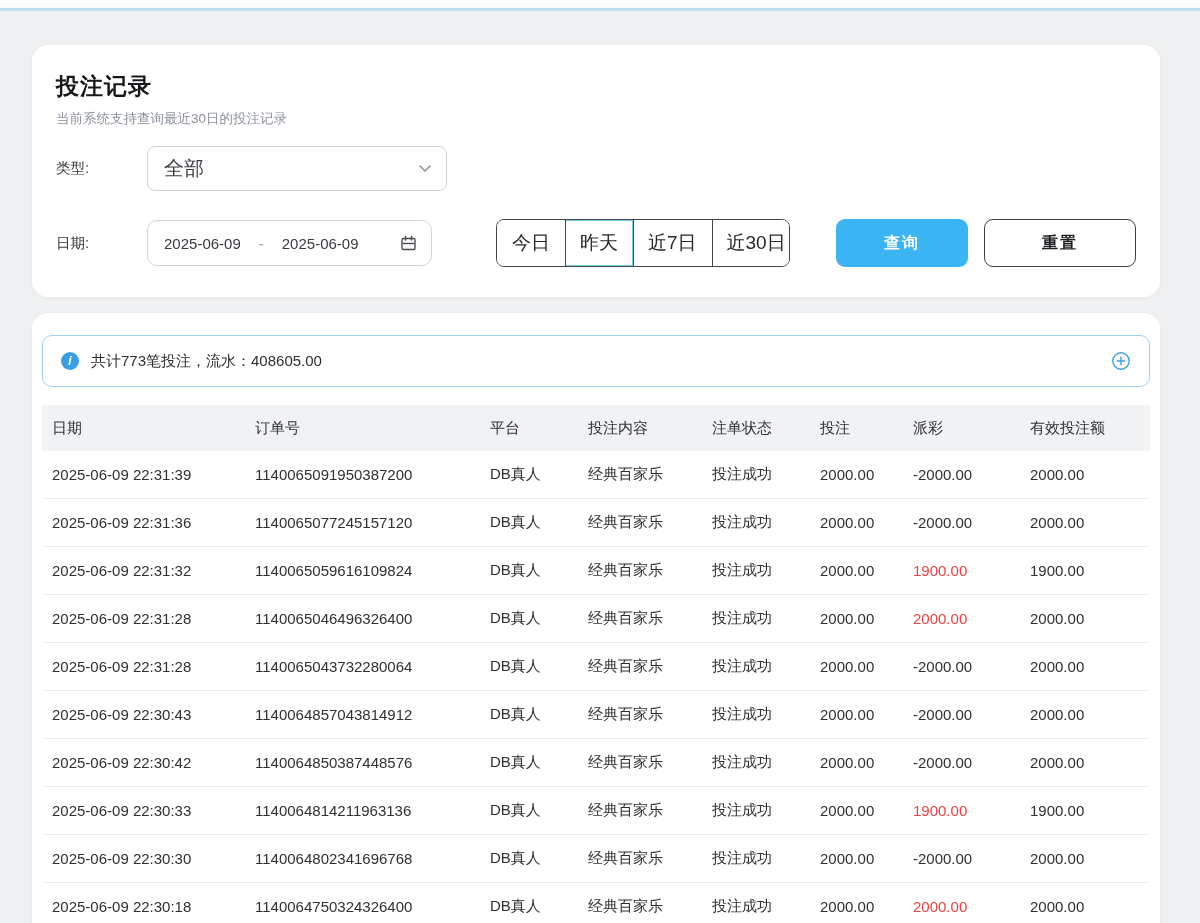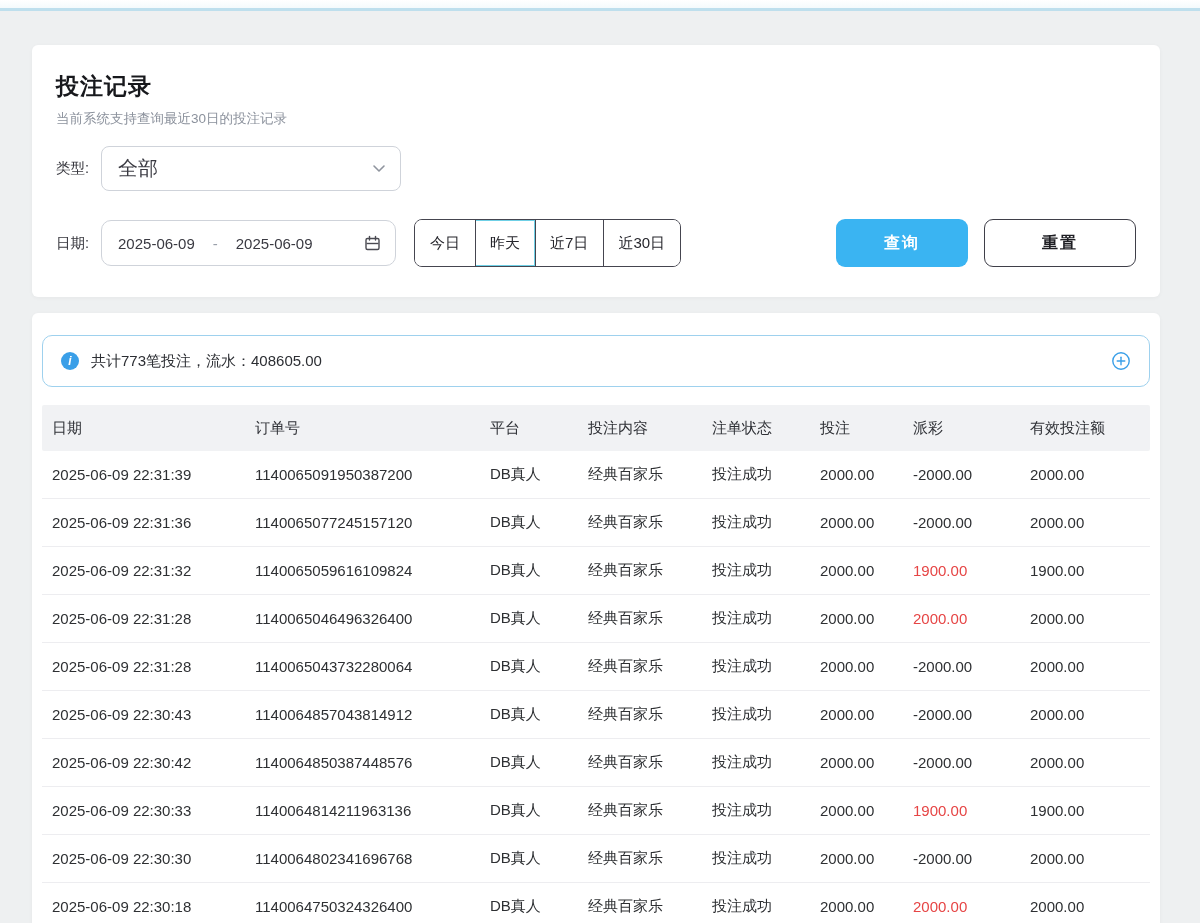--- a/index.html
+++ b/index.html
@@ -9,29 +9,29 @@
     font-family:"Liberation Sans","DejaVu Sans",sans-serif;
     color:#2e3033;
   }
   .topbar {
     height:11px;
     background:linear-gradient(#ffffff,#f4fafc);
     border-bottom:3px solid #bedfed;
   }
   .card {
     background:#ffffff;
-    border-radius:6px;
+    border-radius:16px;
     box-shadow:0 1px 4px rgba(0,0,0,0.04);
     margin:0 40px 0 32px;
   }
   .filter-card { margin-top:34px; padding:26px 24px 30px 24px; }
   .page-title { font-size:23px; font-weight:bold; color:#17181c; letter-spacing:1px; }
   .page-subtitle { margin-top:8px; font-size:13.5px; color:#8b919c; }
 
-  .filter-row { display:flex; align-items:center; margin-top:18px; }
+  .filter-row { display:flex; align-items:center; margin-top:18px;gap:46px; }
   .filter-row.second { margin-top:28px; }
   .f-label { font-size:14.5px; color:#36363d; margin-right:12px; white-space:nowrap; }
 
   .select-box {
     width:300px; height:45px;
     border:1px solid #cfd3da; border-radius:8px;
     display:flex; align-items:center; justify-content:space-between;
     padding:0 14px 0 16px; background:#fff; cursor:pointer;
     font-size:20px; color:#3a3a42;
   }
@@ -46,21 +46,21 @@
   .date-box .sep { margin:0 18px; color:#9aa0aa; }
   .date-box .cal { margin-left:auto; display:flex; }
 
   .qr-group {
     display:flex; margin-left:18px;
     border:1px solid #45454f; border-radius:8px;
     overflow:hidden; background:#fff;
   }
   .qr-btn {
     height:46px; padding:0 15px; background:#fff; border:none;
-    font-size:15px; color:#26262c; cursor:pointer; position:relative;
+    font-size:19px; color:#26262c; cursor:pointer; position:relative;
     font-family:inherit; white-space:nowrap;
   }
   .qr-btn:not(:first-child)::before {
     content:''; position:absolute; left:0; top:0; bottom:0; width:1px; background:#45454f;
   }
   .qr-btn.active { outline:1px solid #6fd0e6; outline-offset:-1px; z-index:2; }
 
   .actions { margin-left:auto; display:flex; align-items:center; gap:16px; }
   .btn-query {
     width:132px; height:48px; border:none; border-radius:9px;

